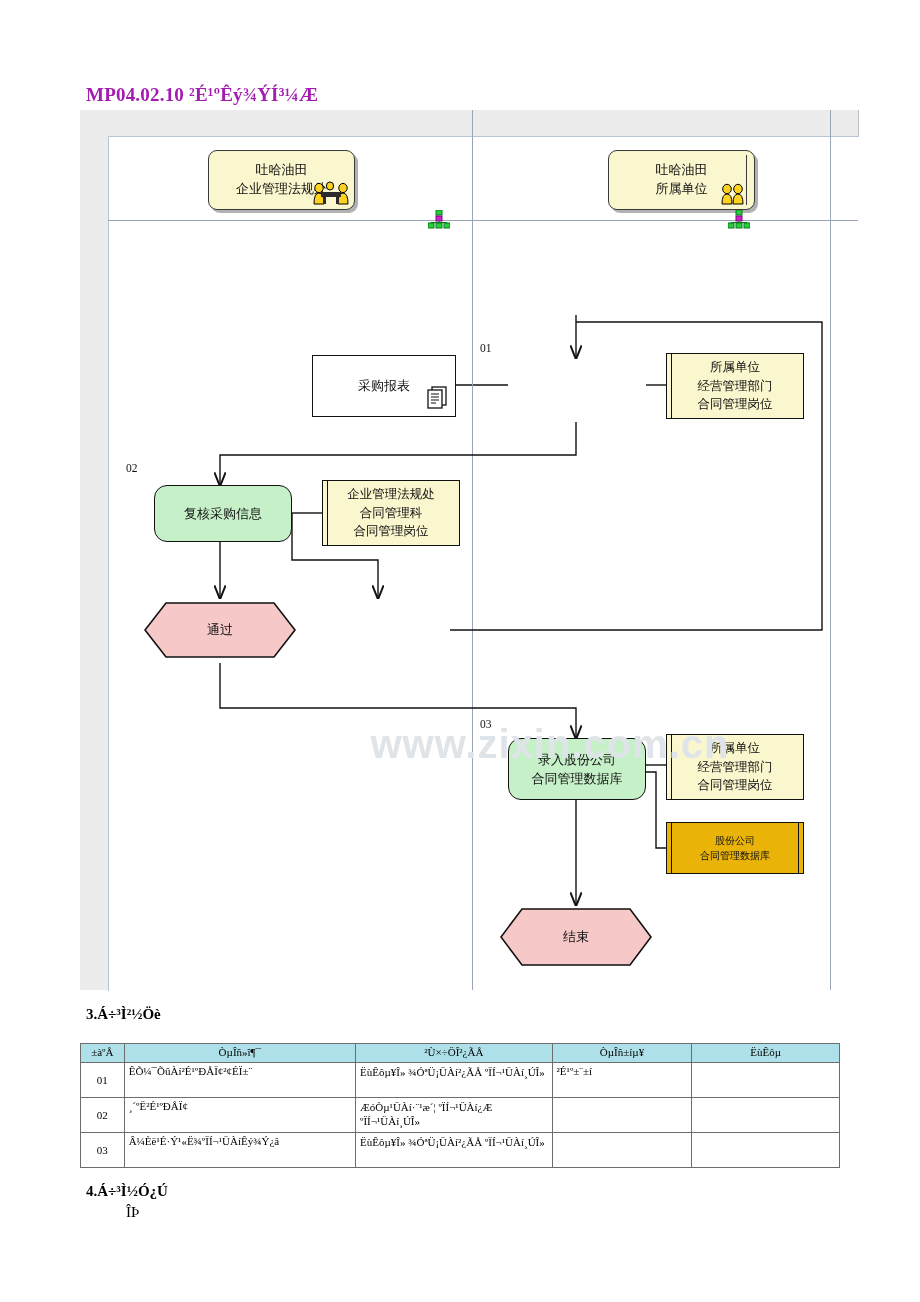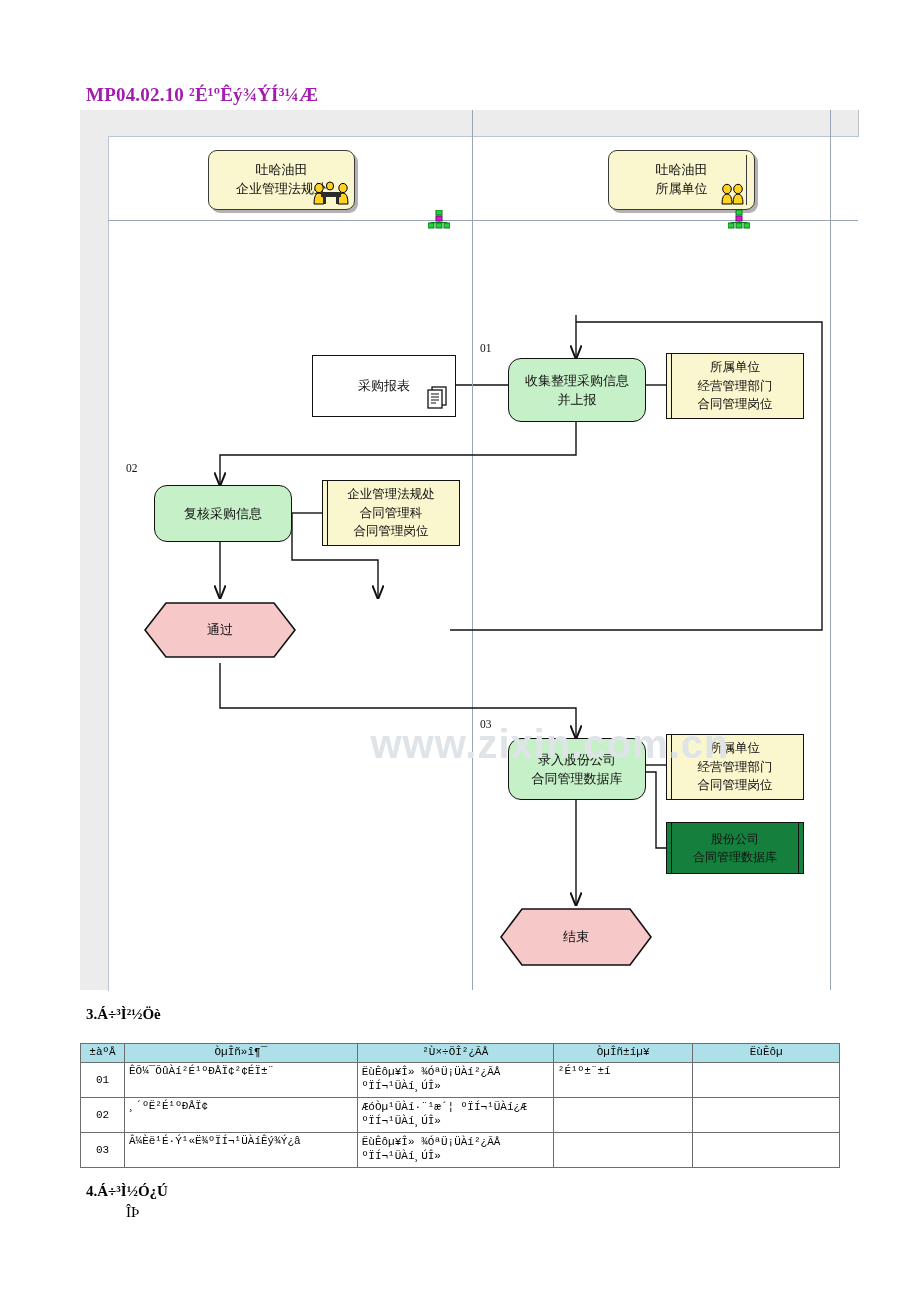--- a/index.html
+++ b/index.html
@@ -34,42 +34,42 @@
   
   .node{position:absolute;box-sizing:border-box;display:flex;align-items:center;
         justify-content:center;text-align:center;font-size:13px;color:#111;line-height:1.5;}
   .proc{background:#c6f0c8;border:1.4px solid #111;border-radius:13px;}
   .term{background:#f7c8c8;}
   .term svg{position:absolute;left:0;top:0;}
   .term span{position:relative;z-index:2;}
   .doc{background:#ffffff;border:1.4px solid #111;}
   .rolebox{background:#faf6cd;border:1.4px solid #111;font-size:12.5px;line-height:1.5;}
   .rolebox .bar{position:absolute;left:4px;top:0;bottom:0;width:1.4px;background:#111;}
-  .dbbox{background:#15803d;border:1.4px solid #111;font-size:12px;line-height:1.5;font-family:Liberation Serif, serif;}
+  .dbbox{background:#eab308;border:1.4px solid #111;font-size:10px;line-height:1.5;font-family:Liberation Serif, serif;}
   .dbbox .barL{position:absolute;left:4px;top:0;bottom:0;width:1.4px;background:#111;}
   .dbbox .barR{position:absolute;right:4px;top:0;bottom:0;width:1.4px;background:#111;}
   .step-no{position:absolute;font-size:11.5px;color:#111;
            font-family:"Liberation Serif","DejaVu Serif",serif;}
   .tick{position:absolute;background:#111;}
 
   
   .wires{position:absolute;left:0;top:0;pointer-events:none;}
 
   
   .watermark{position:absolute;left:210px;top:612px;width:520px;text-align:center;
              font-size:40px;font-weight:bold;color:#dfe4e9;letter-spacing:1px;
              font-family:"Liberation Sans","DejaVu Sans",sans-serif;z-index:1;}
 
   
   .h-sec{position:absolute;left:86px;font-size:15px;font-weight:bold;
          font-family:"Liberation Serif","DejaVu Serif",serif;color:#000;}
   .h-sub{position:absolute;left:126px;font-size:15px;
          font-family:"Liberation Serif","DejaVu Serif",serif;color:#000;}
   table.steps{position:absolute;left:80px;top:1043px;width:760px;border-collapse:collapse;
-              font-family:Liberation Mono, monospace;font-size:11px;color:#000;padding-left:36px;}
+              font-family:Liberation Serif, serif;font-size:11px;color:#000;padding-left:36px;}
   table.steps th,table.steps td{border:1px solid #6d6d6d;padding:2px 4px;vertical-align:top;}
   table.steps thead th{background:#ade0e8;text-align:center;font-weight:normal;
                        height:14px;line-height:1.25;}
   table.steps td.c-no{width:36px;text-align:center;vertical-align:middle;font-size:11px;}
   table.steps td.c-act{width:230px;}
   table.steps td.c-guide{width:200px;line-height:1.3;}
   table.steps td.c-form{width:140px;}
   table.steps td.c-desc{width:150px;}
   table.steps tbody td{height:30px;}
 </style>
@@ -172,24 +172,20 @@
 
       <path d="M566,662 L576,662 L576,738 L586,738"></path>
 
       <path d="M496,690 L496,795" marker-end="url(#ah)"></path>
     </g>
   </svg>
 
 
   <div class="step-no" style="left:400px;top:232px;">01</div>
   <div class="tick" style="left:392px;top:226px;width:1px;height:86px;background:#9aa6b8;"></div>
-  <div class="node proc" style="left:428px;top:248px;width:138px;height:64px;flex-direction:column;">
-    <span>收集整理采购信息</span>
-    <span>并上报</span>
-  </div>
 
   <div class="node doc" style="left:232px;top:245px;width:144px;height:62px;">
     <span>采购报表</span>
     <span style="position:absolute;right:5px;bottom:2px;">
       <svg width="26" height="26" viewBox="0 0 26 26">
         <rect x="8" y="4" width="14" height="18" fill="#fff" stroke="#111" stroke-width="1.3"></rect>
         <rect x="4" y="7" width="14" height="18" fill="#fff" stroke="#111" stroke-width="1.3"></rect>
         <path d="M7 11h8M7 14h8M7 17h8M7 20h5" stroke="#111" stroke-width="1.1"></path>
       </svg>
     </span>

